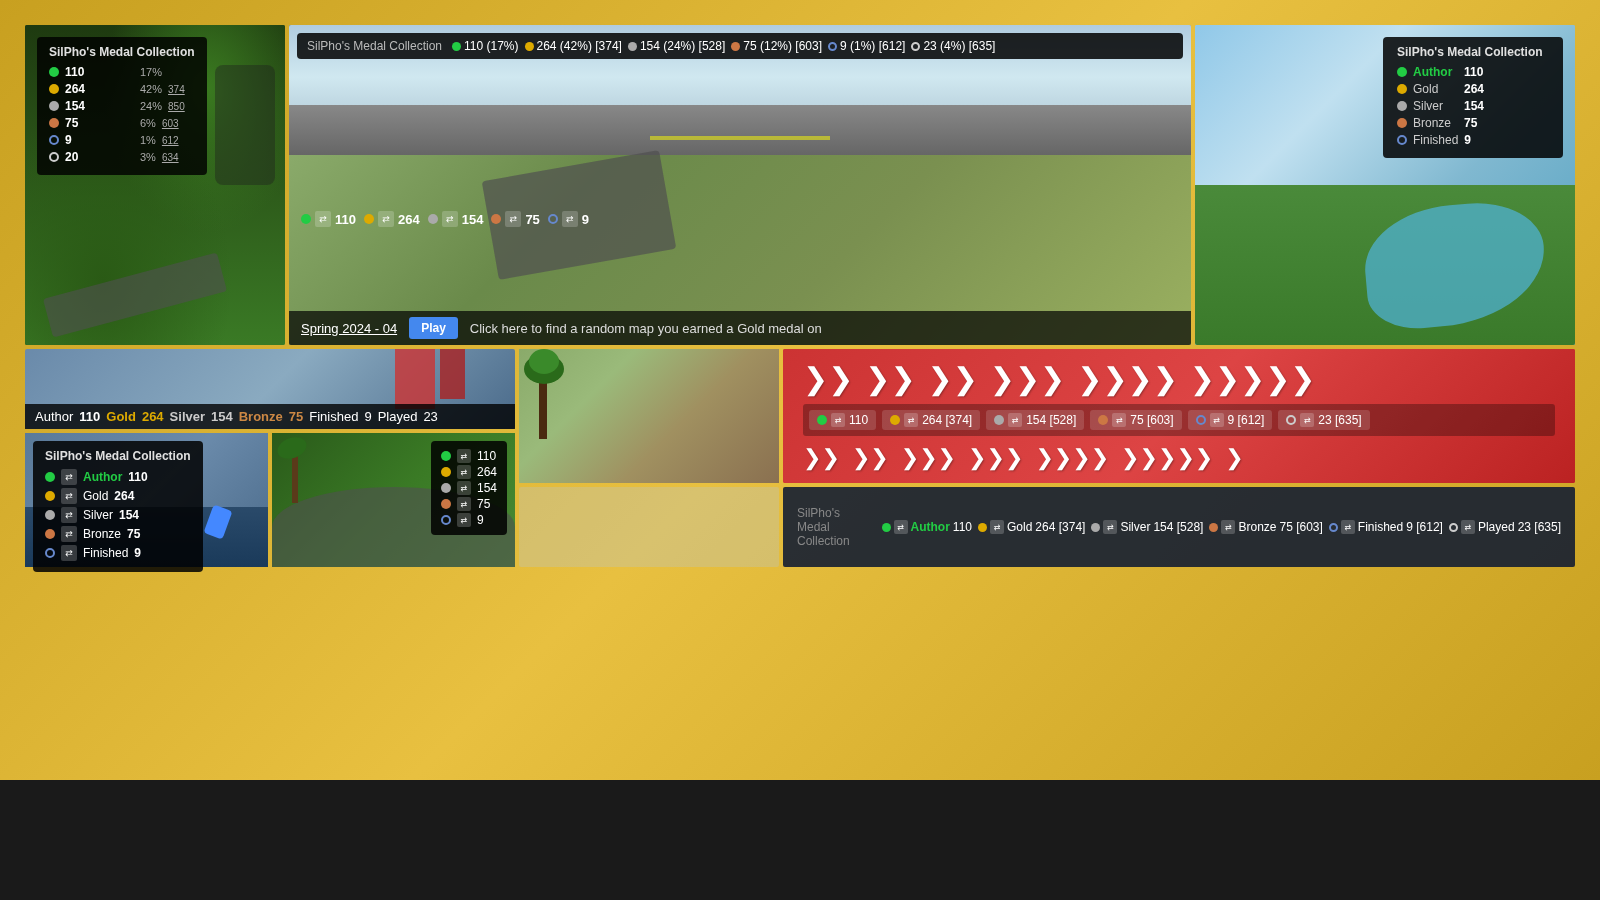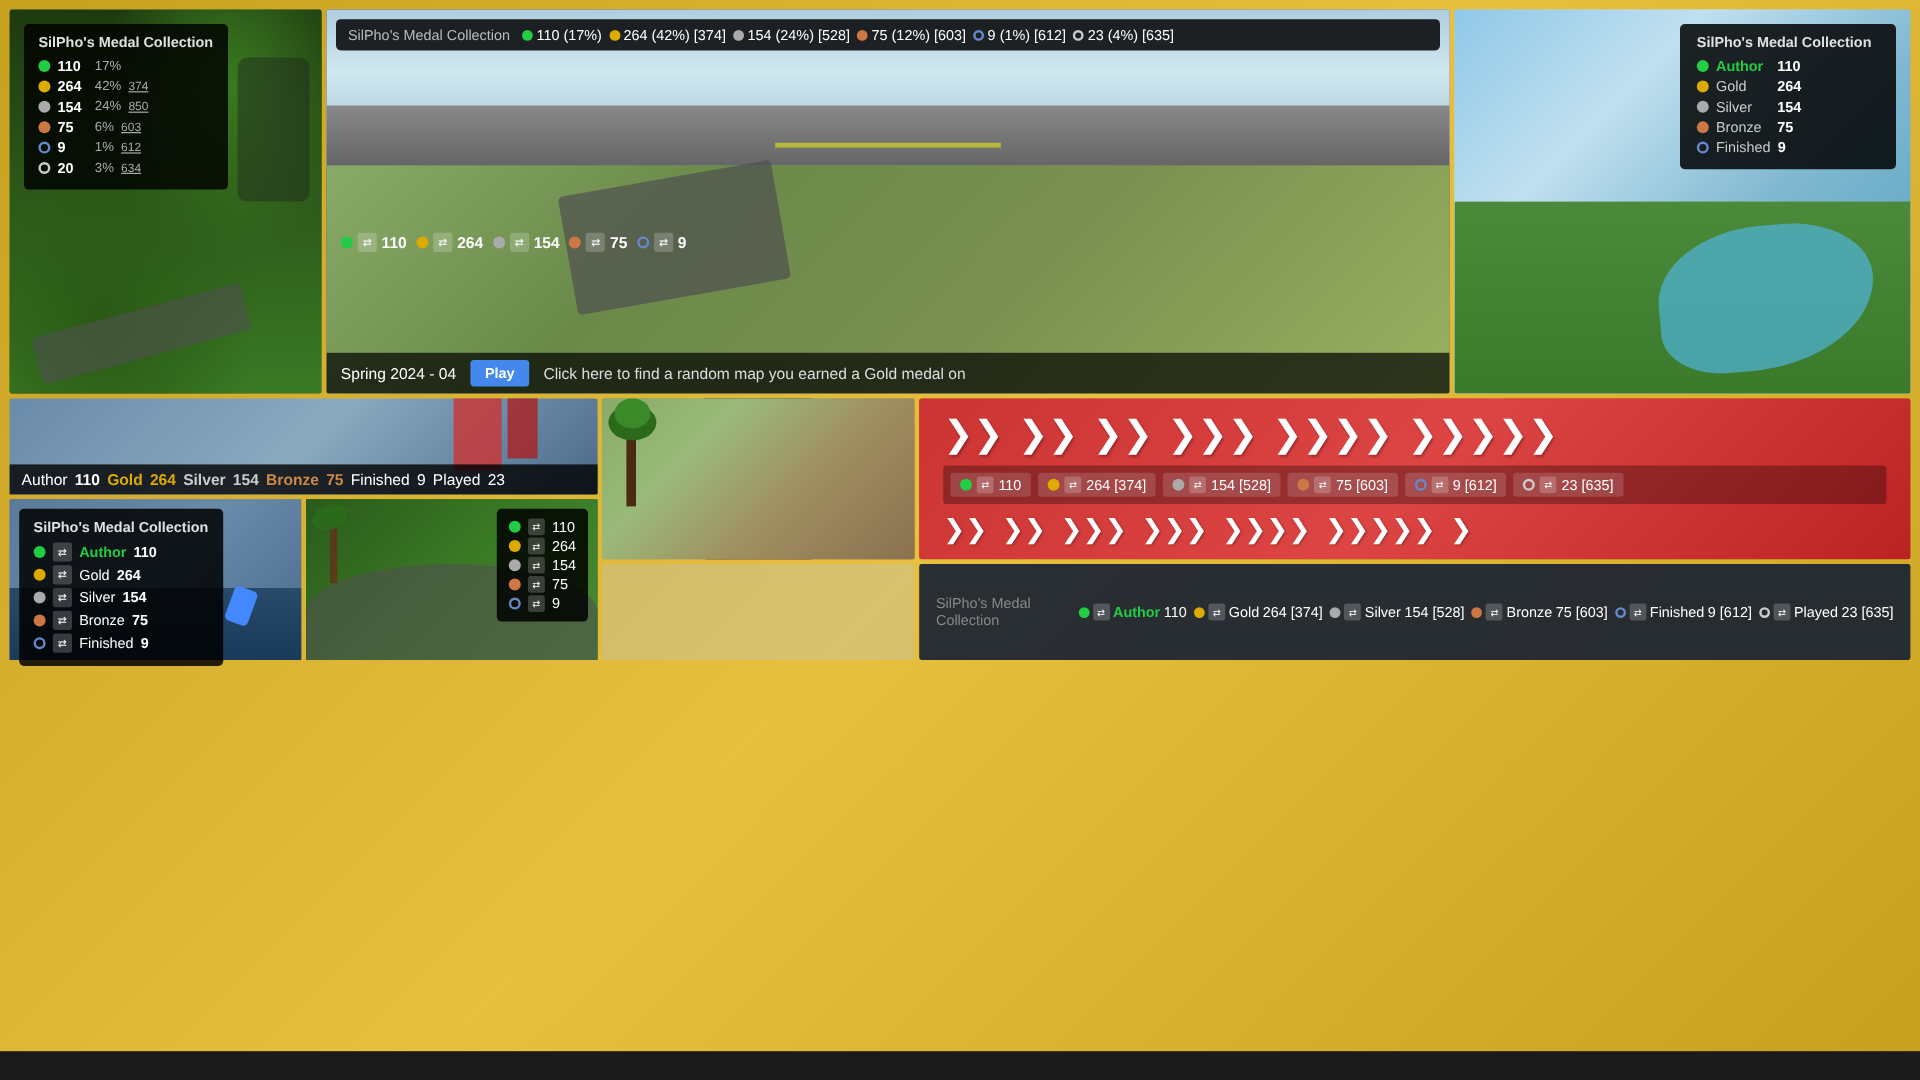--- a/index.html
+++ b/index.html
@@ -6,23 +6,23 @@
     body {
       width: 1600px;
       height: 900px;
       background: #1a1a1a;
       overflow: hidden;
       font-family: 'Arial', sans-serif;
     }
 
     .outer-border {
       width: 1600px;
-      height: 876px;
+      height: 780px;
       background: linear-gradient(135deg, #c8a020 0%, #e8c040 50%, #c8a020 100%);
-      padding: 8px;
+      padding: 25px;
       display: flex;
       flex-direction: column;
       align-items: flex-end;
     }
 
     .inner-content {
       width: 100%;
       height: 100%;
       display: grid;
       grid-template-rows: 320px 140px 1fr;
@@ -91,21 +91,21 @@
 
     .dot-green { background: #22cc44; }
     .dot-gold { background: #ddaa00; }
     .dot-silver { background: #aaaaaa; }
     .dot-bronze { background: #cc7744; }
     .dot-blue-outline { background: transparent; border: 2px solid #6688cc; }
     .dot-white-outline { background: transparent; border: 2px solid #cccccc; }
 
     .medal-label { color: #cccccc; min-width: 45px; }
     .medal-count { color: white; font-weight: bold; min-width: 25px; }
-    .medal-pct { color: #aaaaaa; font-size: 11px; }
+    .medal-pct { color: #aaaaaa; font-size: 11px; margin-left: 44px; }
     .medal-extra { color: #aaaaaa; font-size: 10px; text-decoration: underline; }
 
     
     .top-center {
       background: #888;
       display: flex;
       flex-direction: column;
     }
 
     .top-center-upper {
@@ -160,20 +160,21 @@
       background: rgba(0,0,0,0.7);
       padding: 6px 12px;
       display: flex;
       align-items: center;
       gap: 12px;
     }
 
     .season-label {
       color: white;
       font-size: 13px;
+      text-decoration: underline;
     }
 
     .play-btn {
       background: #4488ee;
       color: white;
       border: none;
       border-radius: 3px;
       padding: 4px 12px;
       font-size: 12px;
       cursor: pointer;

